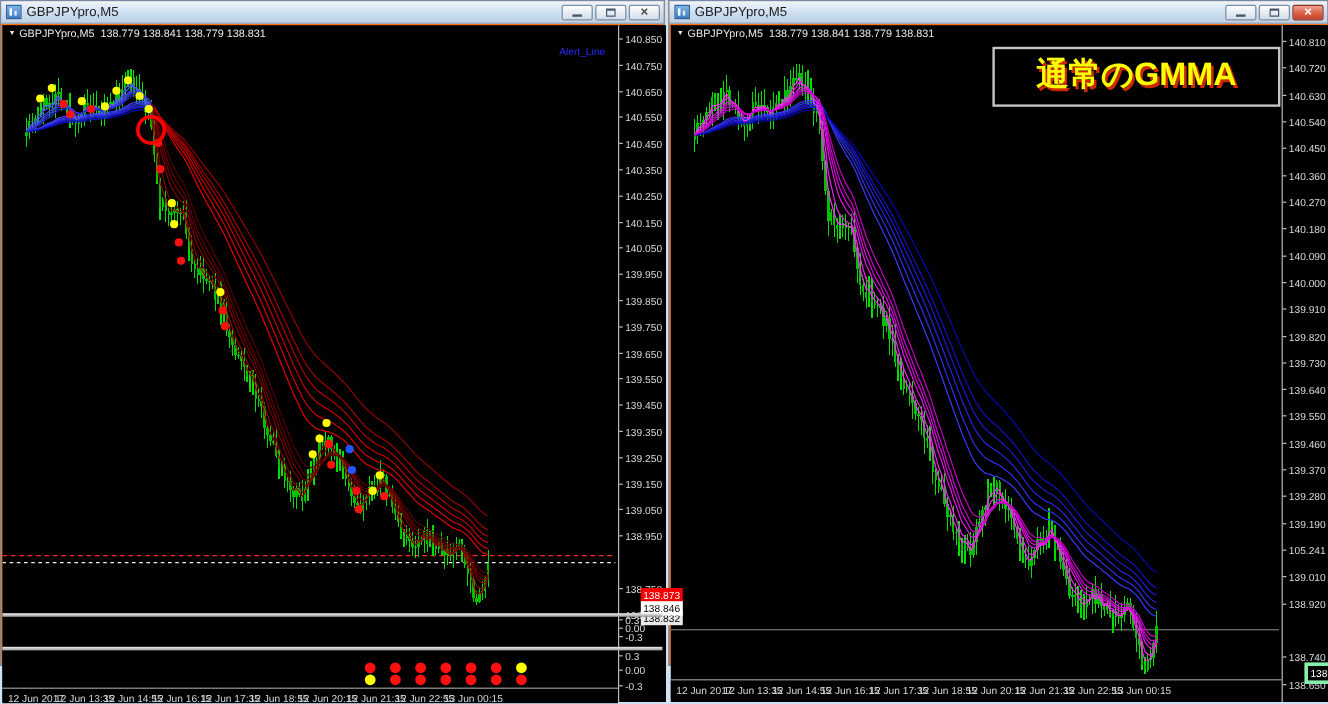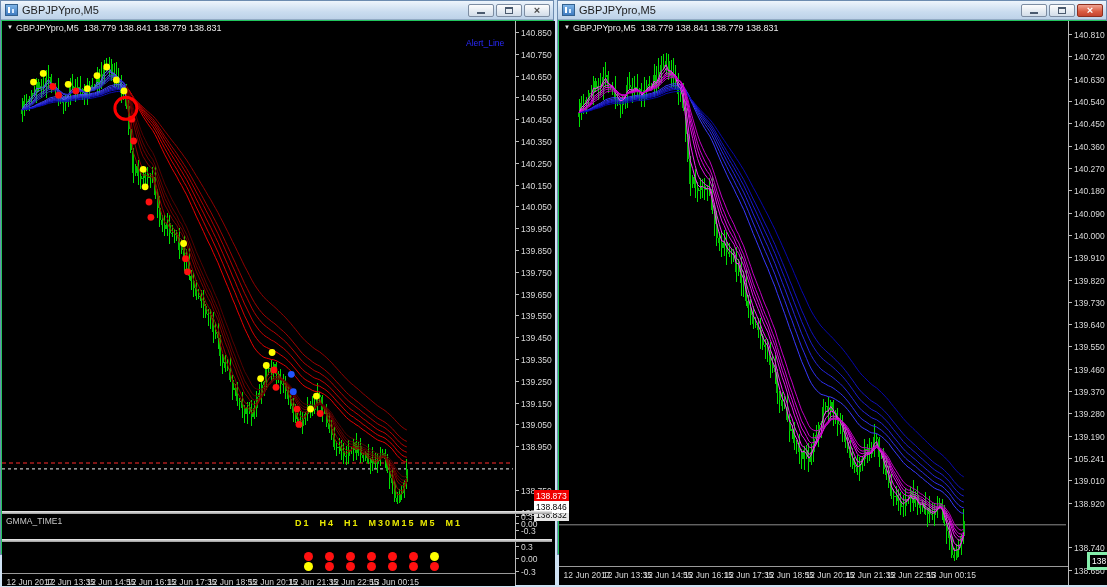--- a/index.html
+++ b/index.html
@@ -1,18 +1,18 @@
 <!DOCTYPE html>
 <html><head>
 <meta charset="utf-8">
 <style>
   html,body{margin:0;padding:0;}
   body{width:1107px;height:587px;background:#cfe2f4;position:relative;overflow:hidden;
        font-family:"Liberation Sans",sans-serif;}
-  .window{position:absolute;top:0;height:555px;background:#22c55e;border:1px solid #6d8cb0;
+  .window{position:absolute;top:0;height:555px;background:#f97316;border:1px solid #6d8cb0;
           box-sizing:border-box;}
   .window.left{left:0;width:554px;}
   .window.right{left:557px;width:550px;}
   .titlebar{height:18px;background:linear-gradient(#eef5fc,#cadcef 60%,#bdd2e8);
             border-bottom:1px solid #93aac4;display:flex;align-items:center;padding:0 3px;}
   .win-icon{width:13px;height:12px;margin:0 4px 0 1px;border:1px solid #33618f;box-sizing:border-box;
             background:linear-gradient(#7db4e8,#3f7cc0);position:relative;}
   .win-icon::before{content:"";position:absolute;left:2px;top:2px;width:2px;height:6px;background:#fff;}
   .win-icon::after{content:"";position:absolute;left:6px;top:4px;width:2px;height:4px;background:#d6e9ff;}
   .win-title{font-size:11px;color:#1c1c1c;flex:1;white-space:nowrap;overflow:hidden;}
@@ -486,24 +486,20 @@
         <div class="pbox bid-price" style="top: 448px;">138.846</div>
         <div class="pbox last-price" style="top: 456px;">138.832</div>
         <div class="ptick" style="top: 491px;">0.3</div>
         <div class="ptick" style="top: 498px;">0.00</div>
         <div class="ptick" style="top: 505px;">-0.3</div>
         <div class="ptick" style="top: 521px;">0.3</div>
         <div class="ptick" style="top: 533px;">0.00</div>
         <div class="ptick" style="top: 546px;">-0.3</div>
       </div>
     <div class="sep" style="top:490px"></div>
-    <div class="panel" id="p1L" style="top:493px;height:25px;width:513px;">
-      <div class="plabel">GMMA_TIME1</div>
-      <div class="tfline">D1  H4  H1  M30M15 M5  M1</div>
-    </div>
     <div class="sep" style="top:518px"></div>
     <div class="panel" id="p2L" style="top:521px;height:31px;width:513px;">
     <div class="dot" style="left: 302px; top: 10px; background: rgb(255, 16, 16);"></div>
         <div class="dot" style="left: 323px; top: 10px; background: rgb(255, 16, 16);"></div>
         <div class="dot" style="left: 344px; top: 10px; background: rgb(255, 16, 16);"></div>
         <div class="dot" style="left: 365px; top: 10px; background: rgb(255, 16, 16);"></div>
         <div class="dot" style="left: 386px; top: 10px; background: rgb(255, 16, 16);"></div>
         <div class="dot" style="left: 407px; top: 10px; background: rgb(255, 16, 16);"></div>
         <div class="dot" style="left: 428px; top: 10px; background: rgb(255, 255, 0);"></div>
         <div class="dot" style="left: 302px; top: 20px; background: rgb(255, 255, 0);"></div>
@@ -877,20 +873,21 @@
         <path d="M20.0 88.6L22.4 83.5L24.8 81.4L27.3 78.6L29.7 73.9L32.1 71.5L34.5 64.1L36.9 64.5L39.4 63.0L41.8 62.7L44.2 57.8L46.6 54.3L49.0 58.8L51.5 61.4L53.9 63.1L56.3 68.9L58.7 72.7L61.1 76.8L63.6 76.1L66.0 74.0L68.4 67.5L70.8 65.3L73.2 66.1L75.7 64.6L78.1 64.9L80.5 67.1L82.9 71.1L85.3 68.6L87.8 65.3L90.2 62.7L92.6 63.3L95.0 57.2L97.4 58.9L99.9 53.4L102.3 47.3L104.7 45.1L107.1 40.8L109.5 46.5L112.0 47.1L114.4 50.6L116.8 54.2L119.2 62.0L121.6 64.2L124.1 74.0L126.5 92.2L128.9 113.5L131.3 136.9L133.7 144.7L136.2 154.1L138.6 160.6L141.0 163.1L143.4 162.4L145.8 164.0L148.3 164.7L150.7 164.8L153.1 175.2L155.5 187.6L157.9 200.6L160.4 209.9L162.8 217.0L165.2 217.4L167.6 222.9L170.0 226.5L172.5 228.8L174.9 230.8L177.3 239.3L179.7 239.9L182.1 249.3L184.6 254.4L187.0 265.9L189.4 274.7L191.8 282.8L194.2 291.5L196.7 296.2L199.1 301.1L201.5 306.6L203.9 313.8L206.3 318.2L208.8 322.0L211.2 331.7L213.6 337.8L216.0 343.1L218.4 356.1L220.9 366.0L223.3 374.0L225.7 378.6L228.1 387.3L230.5 397.2L233.0 401.2L235.4 410.3L237.8 415.0L240.2 421.5L242.6 428.1L245.1 427.2L247.5 429.9L249.9 434.2L252.3 430.9L254.7 423.0L257.2 417.1L259.6 409.2L262.0 403.8L264.4 393.2L266.8 387.5L269.3 387.1L271.7 382.5L274.1 385.7L276.5 390.4L278.9 395.2L281.4 397.8L283.8 402.9L286.2 410.3L288.6 417.7L291.0 425.6L293.5 433.2L295.9 437.9L298.3 442.9L300.7 441.8L303.1 438.2L305.6 431.8L308.0 428.3L310.4 429.3L312.8 427.1L315.2 420.2L317.7 417.6L320.1 425.5L322.5 429.4L324.9 437.0L327.3 444.2L329.8 451.5L332.2 461.9L334.6 467.0L337.0 469.6L339.4 473.1L341.9 477.8L344.3 480.0L346.7 477.8L349.1 476.5L351.5 471.5L354.0 475.3L356.4 473.4L358.8 477.3L361.2 480.9L363.6 479.8L366.1 484.8L368.5 485.1L370.9 487.6L373.3 489.3L375.7 488.8L378.2 485.8L380.6 482.2L383.0 483.9L385.4 491.6L387.8 499.5L390.3 506.5L392.7 518.5L395.1 526.4L397.5 526.2L399.9 525.1L402.4 518.5L404.8 507.9" stroke="#ff30ff" stroke-width="1" fill="none"></path>
         <path d="M20.0 88.6L22.4 85.2L24.8 83.2L27.3 80.8L29.7 76.9L32.1 74.3L34.5 68.4L36.9 67.3L39.4 65.4L41.8 64.4L44.2 60.5L46.6 57.3L49.0 59.3L51.5 60.8L53.9 62.2L56.3 66.4L58.7 69.8L61.1 73.5L63.6 74.1L66.0 73.4L68.4 69.2L70.8 67.2L73.2 67.1L75.7 65.8L78.1 65.6L80.5 66.8L82.9 69.6L85.3 68.4L87.8 66.3L90.2 64.2L92.6 64.1L95.0 59.8L97.4 60.1L99.9 56.0L102.3 51.1L104.7 48.4L107.1 44.4L109.5 47.0L112.0 47.2L114.4 49.5L116.8 52.3L119.2 58.1L121.6 60.9L124.1 68.5L126.5 82.5L128.9 99.9L131.3 120.0L133.7 130.9L136.2 141.7L138.6 150.2L141.0 155.3L143.4 157.5L145.8 160.2L148.3 161.9L150.7 162.9L153.1 170.5L155.5 180.3L157.9 191.4L160.4 200.6L162.8 208.5L165.2 211.6L167.6 217.2L170.0 221.5L172.5 224.7L174.9 227.4L177.3 234.2L179.7 236.3L182.1 243.8L184.6 249.0L187.0 258.4L189.4 266.8L191.8 274.8L194.2 283.3L196.7 289.1L199.1 294.8L201.5 300.5L203.9 307.4L206.3 312.4L208.8 316.9L211.2 325.1L213.6 331.3L216.0 337.0L218.4 347.7L220.9 357.1L223.3 365.4L225.7 371.4L228.1 379.6L230.5 388.8L233.0 394.2L235.4 402.6L237.8 408.3L240.2 414.9L242.6 421.5L245.1 423.1L247.5 426.3L249.9 430.3L252.3 429.4L254.7 424.7L257.2 420.2L259.6 413.9L262.0 408.7L264.4 400.0L266.8 393.9L269.3 391.5L271.7 387.0L274.1 387.6L276.5 390.1L278.9 393.4L281.4 395.7L283.8 399.8L286.2 405.8L288.6 412.2L291.0 419.3L293.5 426.5L295.9 431.9L298.3 437.2L300.7 438.3L303.1 437.1L305.6 433.2L308.0 430.4L310.4 430.3L312.8 428.5L315.2 423.4L317.7 420.7L320.1 424.9L322.5 427.7L324.9 433.3L327.3 439.4L329.8 445.8L332.2 454.6L334.6 460.5L337.0 464.4L339.4 468.5L341.9 473.1L344.3 476.1L346.7 476.0L349.1 475.7L351.5 472.7L354.0 474.8L356.4 473.7L358.8 476.2L361.2 479.0L363.6 478.8L366.1 482.5L368.5 483.5L370.9 485.7L373.3 487.5L375.7 487.7L378.2 486.1L380.6 483.6L383.0 484.3L385.4 489.3L387.8 495.3L390.3 501.4L392.7 511.1L395.1 518.8L397.5 521.2L399.9 522.1L402.4 518.7L404.8 511.6" stroke="#f322f3" stroke-width="1" fill="none"></path>
         <path d="M20.0 88.6L22.4 86.3L24.8 84.8L27.3 82.8L29.7 79.8L32.1 77.4L34.5 72.8L36.9 71.1L39.4 68.9L41.8 67.5L44.2 64.2L46.6 61.2L49.0 61.7L51.5 62.2L53.9 62.8L56.3 65.4L58.7 67.9L61.1 70.8L63.6 71.8L66.0 71.9L68.4 69.4L70.8 68.0L73.2 67.8L75.7 66.7L78.1 66.4L80.5 67.0L82.9 68.8L85.3 68.2L87.8 66.9L90.2 65.4L92.6 65.0L95.0 61.9L97.4 61.6L99.9 58.6L102.3 54.7L104.7 52.1L107.1 48.6L109.5 49.4L112.0 49.0L114.4 50.2L116.8 51.8L119.2 55.8L121.6 58.2L124.1 63.9L126.5 74.2L128.9 87.7L131.3 103.8L133.7 114.6L136.2 125.5L138.6 134.7L141.0 141.6L143.4 146.1L145.8 150.4L148.3 153.7L150.7 156.2L153.1 162.8L155.5 171.0L157.9 180.5L160.4 189.1L162.8 196.9L165.2 201.5L167.6 207.5L170.0 212.5L172.5 216.7L174.9 220.2L177.3 226.4L179.7 229.5L182.1 236.0L184.6 241.2L187.0 249.2L189.4 256.9L191.8 264.4L194.2 272.4L196.7 278.7L199.1 284.8L201.5 290.8L203.9 297.6L206.3 303.1L208.8 308.1L211.2 315.5L213.6 321.8L216.0 327.7L218.4 336.9L220.9 345.6L223.3 353.7L225.7 360.3L228.1 368.2L230.5 376.9L233.0 383.1L235.4 391.2L237.8 397.5L240.2 404.3L242.6 411.1L245.1 414.4L247.5 418.5L249.9 422.9L252.3 423.9L254.7 422.0L257.2 419.6L259.6 415.5L262.0 411.7L264.4 405.2L266.8 400.0L269.3 397.1L271.7 392.8L274.1 391.9L276.5 392.6L278.9 394.3L281.4 395.6L283.8 398.4L286.2 402.7L288.6 407.7L291.0 413.4L293.5 419.5L295.9 424.6L298.3 429.8L300.7 432.2L303.1 432.8L305.6 431.1L308.0 429.7L310.4 429.8L312.8 428.7L315.2 425.3L317.7 423.0L320.1 425.3L322.5 427.1L324.9 431.0L327.3 435.5L329.8 440.7L332.2 447.7L334.6 453.2L337.0 457.4L339.4 461.6L341.9 466.3L344.3 469.8L346.7 471.1L349.1 472.0L351.5 470.8L354.0 472.6L356.4 472.4L358.8 474.4L361.2 476.6L363.6 477.0L366.1 479.9L368.5 481.1L370.9 483.1L373.3 484.9L375.7 485.6L378.2 485.0L380.6 483.6L383.0 484.0L385.4 487.4L387.8 491.9L390.3 496.7L392.7 504.2L395.1 510.9L397.5 514.2L399.9 516.4L402.4 515.4L404.8 511.4" stroke="#e714e7" stroke-width="1" fill="none"></path>
         <path d="M20.0 88.6L22.4 86.7L24.8 85.4L27.3 83.7L29.7 81.0L32.1 78.9L34.5 74.8L36.9 73.0L39.4 70.9L41.8 69.4L44.2 66.4L46.6 63.5L49.0 63.5L51.5 63.6L53.9 63.8L56.3 65.8L58.7 67.8L61.1 70.2L63.6 71.1L66.0 71.3L68.4 69.4L70.8 68.2L73.2 68.0L75.7 67.1L78.1 66.8L80.5 67.2L82.9 68.6L85.3 68.2L87.8 67.1L90.2 65.8L92.6 65.5L95.0 62.8L97.4 62.4L99.9 59.8L102.3 56.4L104.7 54.0L107.1 50.8L109.5 51.0L112.0 50.4L114.4 51.1L116.8 52.3L119.2 55.5L121.6 57.5L124.1 62.3L126.5 71.0L128.9 82.6L131.3 96.7L133.7 106.9L136.2 117.2L138.6 126.3L141.0 133.4L143.4 138.6L145.8 143.5L148.3 147.5L150.7 150.6L153.1 157.0L155.5 164.8L157.9 173.7L160.4 181.9L162.8 189.6L165.2 194.7L167.6 200.9L170.0 206.2L172.5 210.7L174.9 214.7L177.3 220.7L179.7 224.3L182.1 230.6L184.6 235.8L187.0 243.4L189.4 250.7L191.8 258.0L194.2 265.7L196.7 272.1L199.1 278.2L201.5 284.4L203.9 291.1L206.3 296.8L208.8 302.0L211.2 309.2L213.6 315.5L216.0 321.5L218.4 330.1L220.9 338.5L223.3 346.4L225.7 353.1L228.1 360.9L230.5 369.3L233.0 375.8L235.4 383.7L237.8 390.3L240.2 397.1L242.6 404.0L245.1 408.0L247.5 412.5L249.9 417.2L252.3 419.1L254.7 418.4L257.2 417.1L259.6 414.2L262.0 411.3L264.4 406.1L266.8 401.7L269.3 398.9L271.7 395.1L274.1 394.0L276.5 394.2L278.9 395.2L281.4 396.2L283.8 398.3L286.2 401.9L288.6 406.1L291.0 411.1L293.5 416.5L295.9 421.2L298.3 426.1L300.7 428.7L303.1 429.8L305.6 429.0L308.0 428.2L310.4 428.6L312.8 427.9L315.2 425.3L317.7 423.4L320.1 425.2L322.5 426.7L324.9 429.9L327.3 433.9L329.8 438.4L332.2 444.5L334.6 449.6L337.0 453.7L339.4 457.8L341.9 462.3L344.3 465.9L346.7 467.7L349.1 469.1L351.5 468.6L354.0 470.5L356.4 470.7L358.8 472.6L361.2 474.8L363.6 475.5L366.1 478.1L368.5 479.4L370.9 481.4L373.3 483.1L375.7 484.0L378.2 483.8L380.6 482.9L383.0 483.4L385.4 486.3L387.8 490.1L390.3 494.4L392.7 500.9L395.1 507.0L397.5 510.4L399.9 512.9L402.4 512.7L404.8 509.9" stroke="#db06db" stroke-width="1" fill="none"></path>
         <path d="M20.0 88.6L22.4 87.0L24.8 85.8L27.3 84.3L29.7 82.0L32.1 80.0L34.5 76.4L36.9 74.7L39.4 72.6L41.8 71.1L44.2 68.3L46.6 65.6L49.0 65.2L51.5 65.0L53.9 65.0L56.3 66.5L58.7 68.0L61.1 70.0L63.6 70.8L66.0 71.0L68.4 69.5L70.8 68.5L73.2 68.2L75.7 67.5L78.1 67.1L80.5 67.4L82.9 68.6L85.3 68.2L87.8 67.3L90.2 66.2L92.6 65.8L95.0 63.6L97.4 63.1L99.9 60.8L102.3 57.8L104.7 55.5L107.1 52.6L109.5 52.5L112.0 51.8L114.4 52.1L116.8 53.0L119.2 55.6L121.6 57.2L124.1 61.3L126.5 68.9L128.9 79.0L131.3 91.5L133.7 100.9L136.2 110.5L138.6 119.2L141.0 126.4L143.4 131.8L145.8 137.0L148.3 141.4L150.7 145.0L153.1 151.2L155.5 158.7L157.9 167.2L160.4 175.2L162.8 182.7L165.2 188.1L167.6 194.3L170.0 199.8L172.5 204.6L174.9 208.9L177.3 214.9L179.7 218.9L182.1 225.0L184.6 230.3L187.0 237.5L189.4 244.6L191.8 251.7L194.2 259.2L196.7 265.6L199.1 271.8L201.5 278.0L203.9 284.6L206.3 290.5L208.8 295.9L211.2 302.9L213.6 309.2L216.0 315.2L218.4 323.5L220.9 331.6L223.3 339.4L225.7 346.1L228.1 353.8L230.5 362.0L233.0 368.6L235.4 376.4L237.8 383.1L240.2 390.0L242.6 396.9L245.1 401.4L247.5 406.2L249.9 411.2L252.3 413.7L254.7 413.9L257.2 413.5L259.6 411.6L262.0 409.6L264.4 405.4L266.8 401.8L269.3 399.5L271.7 396.1L274.1 395.0L276.5 395.0L278.9 395.8L281.4 396.5L283.8 398.3L286.2 401.3L288.6 404.9L291.0 409.3L293.5 414.2L295.9 418.6L298.3 423.1L300.7 425.8L303.1 427.1L305.6 426.9L308.0 426.5L310.4 427.1L312.8 426.8L315.2 424.7L317.7 423.2L320.1 424.8L322.5 426.1L324.9 428.9L327.3 432.4L329.8 436.4L332.2 442.0L334.6 446.6L337.0 450.6L339.4 454.6L341.9 458.9L344.3 462.4L346.7 464.5L349.1 466.1L351.5 466.2L354.0 468.2L356.4 468.7L358.8 470.6L361.2 472.7L363.6 473.6L366.1 476.1L368.5 477.6L370.9 479.5L373.3 481.3L375.7 482.3L378.2 482.4L380.6 481.8L383.0 482.4L385.4 485.0L387.8 488.5L390.3 492.3L392.7 498.2L395.1 503.7L397.5 507.2L399.9 509.7L402.4 510.1L404.8 508.1" stroke="#cf00cf" stroke-width="1" fill="none"></path>
         <path d="M20.0 88.6L22.4 87.3L24.8 86.3L27.3 85.0L29.7 83.0L32.1 81.3L34.5 78.2L36.9 76.6L39.4 74.7L41.8 73.1L44.2 70.6L46.6 68.1L49.0 67.5L51.5 67.1L53.9 66.8L56.3 67.8L58.7 68.9L61.1 70.4L63.6 71.0L66.0 71.1L68.4 69.9L70.8 69.0L73.2 68.8L75.7 68.0L78.1 67.7L80.5 67.9L82.9 68.8L85.3 68.4L87.8 67.7L90.2 66.7L92.6 66.4L95.0 64.4L97.4 64.0L99.9 62.0L102.3 59.4L104.7 57.3L107.1 54.7L109.5 54.4L112.0 53.6L114.4 53.6L116.8 54.1L119.2 56.1L121.6 57.4L124.1 60.7L126.5 66.9L128.9 75.4L131.3 86.0L133.7 94.3L136.2 103.0L138.6 111.0L141.0 117.8L143.4 123.3L145.8 128.6L148.3 133.2L150.7 137.1L153.1 143.2L155.5 150.3L157.9 158.2L160.4 165.8L162.8 173.1L165.2 178.7L167.6 184.9L170.0 190.6L172.5 195.6L174.9 200.3L177.3 206.2L179.7 210.5L182.1 216.5L184.6 221.9L187.0 228.8L189.4 235.7L191.8 242.6L194.2 249.8L196.7 256.2L199.1 262.4L201.5 268.6L203.9 275.2L206.3 281.1L208.8 286.7L211.2 293.5L213.6 299.8L216.0 305.9L218.4 313.8L220.9 321.6L223.3 329.1L225.7 335.9L228.1 343.4L230.5 351.4L233.0 358.1L235.4 365.7L237.8 372.5L240.2 379.4L242.6 386.3L245.1 391.3L247.5 396.5L249.9 401.7L252.3 405.0L254.7 406.2L257.2 406.9L259.6 406.2L262.0 405.2L264.4 402.4L266.8 399.8L269.3 398.1L271.7 395.6L274.1 394.8L276.5 394.8L278.9 395.5L281.4 396.1L283.8 397.6L286.2 400.1L288.6 403.2L291.0 407.0L293.5 411.2L295.9 415.2L298.3 419.2L300.7 421.9L303.1 423.5L305.6 423.7L308.0 423.9L310.4 424.7L312.8 424.7L315.2 423.3L317.7 422.2L320.1 423.6L322.5 424.8L324.9 427.3L327.3 430.3L329.8 433.9L332.2 438.7L334.6 442.9L337.0 446.5L339.4 450.3L341.9 454.3L344.3 457.8L346.7 460.0L349.1 461.9L351.5 462.5L354.0 464.6L356.4 465.4L358.8 467.4L361.2 469.5L363.6 470.7L366.1 473.1L368.5 474.6L370.9 476.6L373.3 478.4L375.7 479.6L378.2 480.0L380.6 479.8L383.0 480.6L385.4 482.9L387.8 486.0L390.3 489.4L392.7 494.5L395.1 499.5L397.5 502.8L399.9 505.5L402.4 506.3L404.8 505.1" stroke="#c300c3" stroke-width="1" fill="none"></path>
       </svg>
     <div class="ohlc">
       <span class="tri">▼</span><span>GBPJPYpro,M5</span>&nbsp;&nbsp;<span>138.779 138.841 138.779 138.831</span>
     </div>
+    <div class="banner r">通常のGMMA</div>
     <div class="paxis r" id="axR">
         <div class="ptick" style="top: 9px;">140.810</div>
         <div class="ptick" style="top: 31.32px;">140.720</div>
         <div class="ptick" style="top: 53.64px;">140.630</div>
         <div class="ptick" style="top: 75.96px;">140.540</div>
         <div class="ptick" style="top: 98.28px;">140.450</div>
         <div class="ptick" style="top: 120.6px;">140.360</div>
         <div class="ptick" style="top: 142.92px;">140.270</div>
         <div class="ptick" style="top: 165.24px;">140.180</div>
         <div class="ptick" style="top: 187.56px;">140.090</div>

